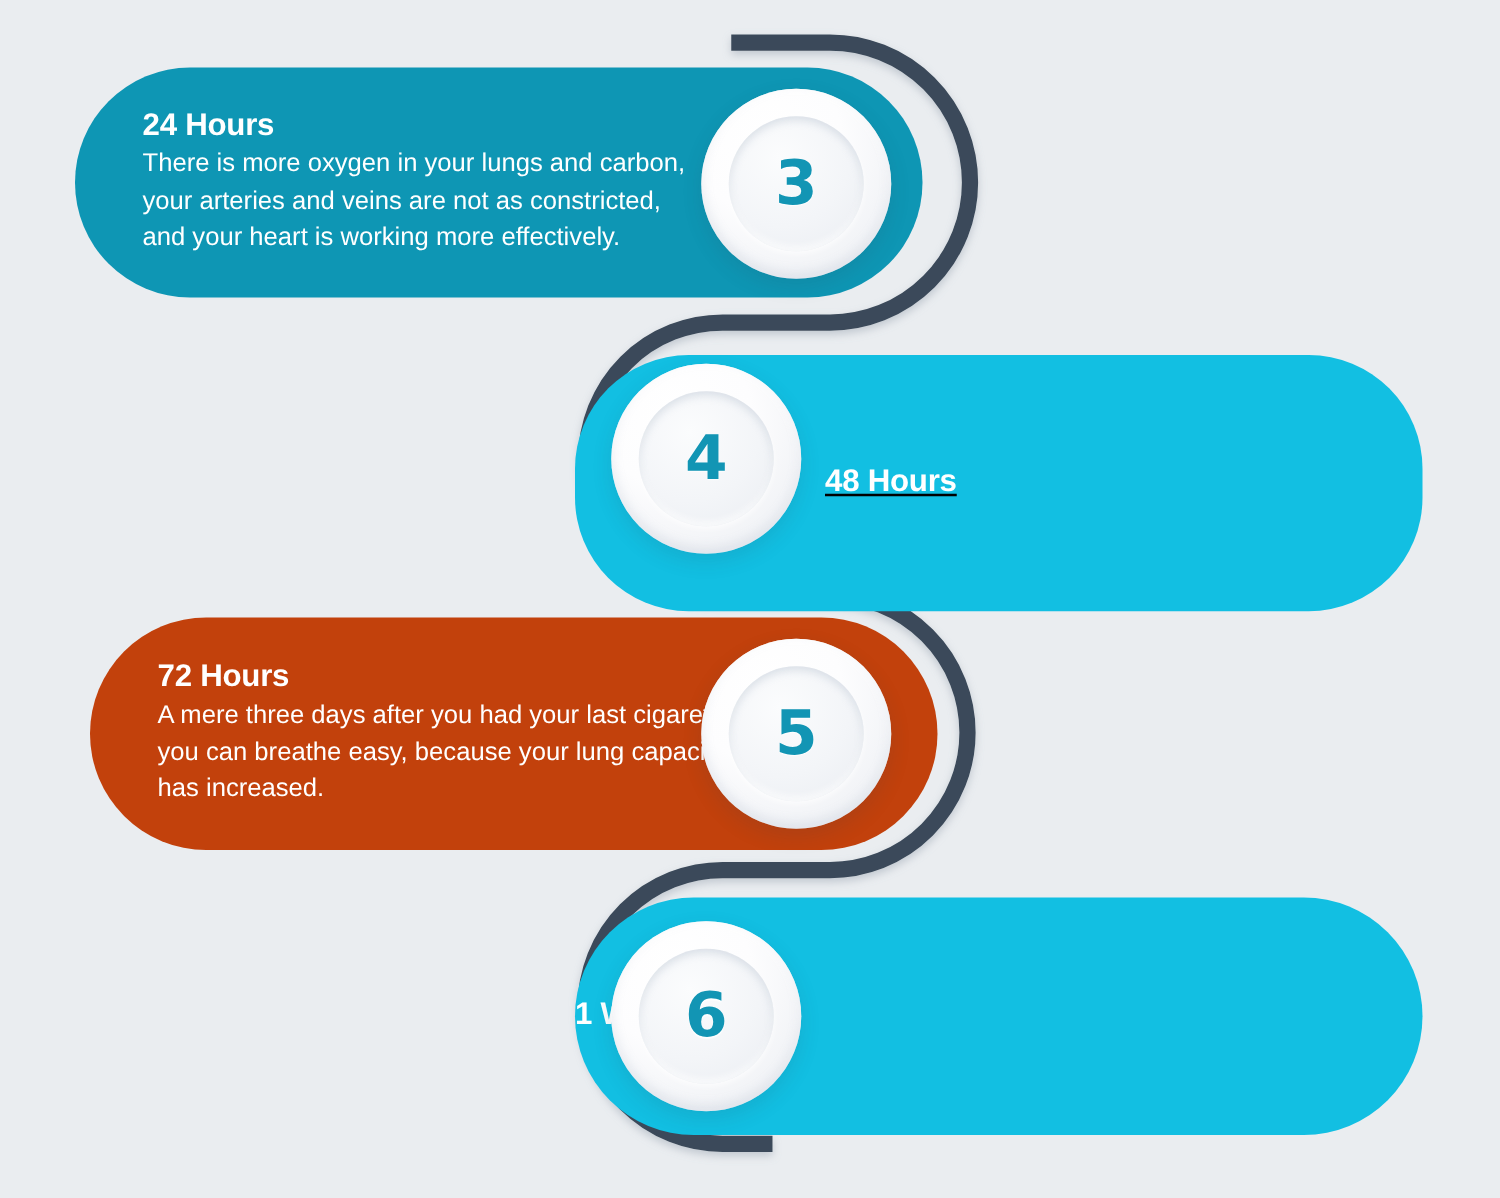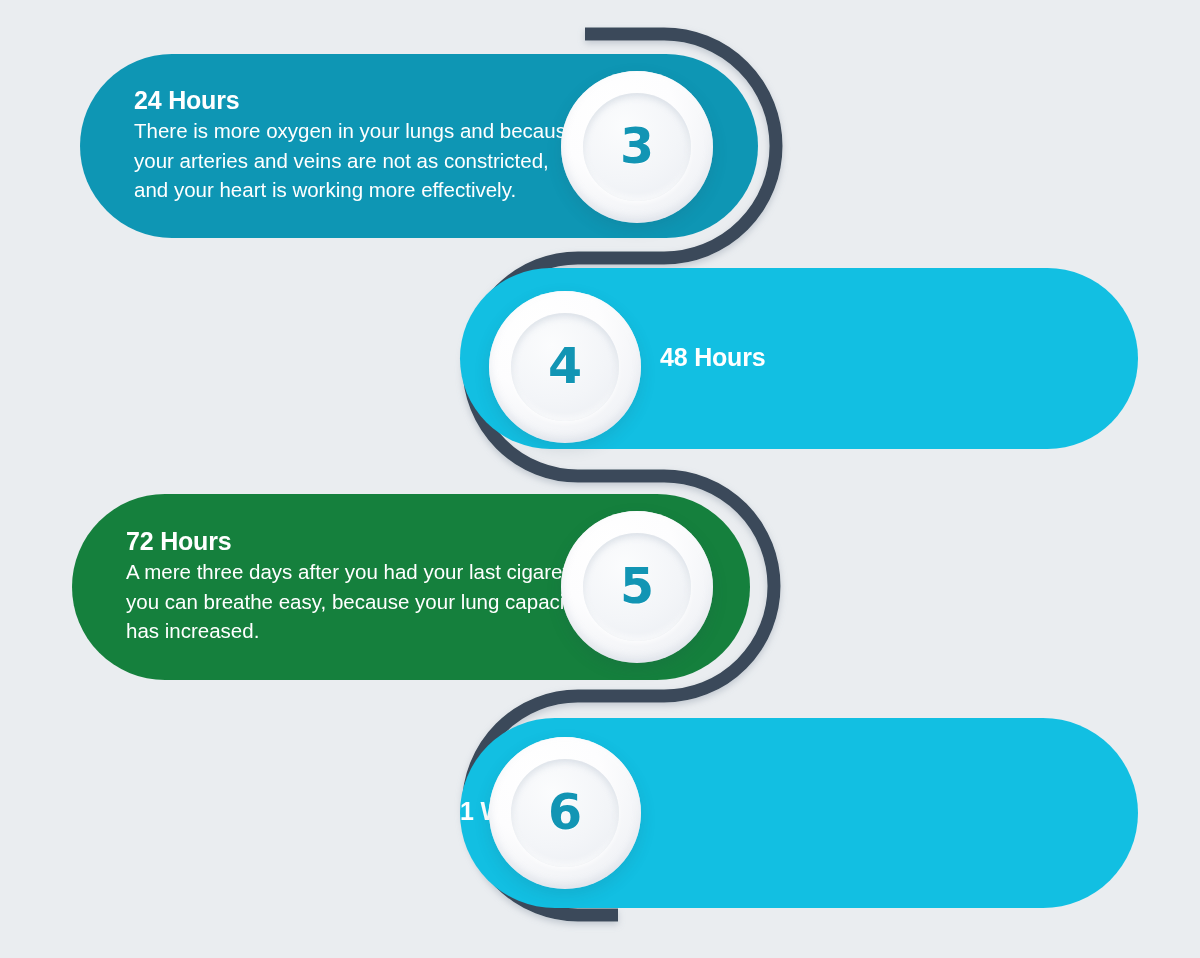--- a/index.html
+++ b/index.html
@@ -70,38 +70,39 @@
     font-size:49px;
     font-weight:bold;
     color:#1295b4;
     line-height:1;
     transform:translateY(-1px);
     text-shadow:0 1px 1px rgba(255,255,255,0.9);
   }
 
   
   #card-1{
-    left:80px;top:54px;width:678px;height:184px;
+    left:60px;top:54px;width:678px;height:184px;
     background:#0e96b4;
     border-radius:92px;
   }
   #card-1 .body{margin-left:54px;width:450px;}
   #badge-1{left:561px;top:71px;}
 
   #card-2{
-    left:460px;top:268px;width:678px;height:181px;
+    left:460px;top:284px;width:678px;height:205px;
     background:#12bfe2;
     border-radius:91px;
+    text-decoration:underline;
   }
   #card-2 .body{margin-left:200px;width:450px;}
   #badge-2{left:489px;top:291px;}
 
   #card-3{
     left:72px;top:494px;width:678px;height:186px;
-    background:#15803d;
+    background:#c2410c;
     border-radius:93px;
   }
   #card-3 .body{margin-left:54px;width:460px;}
   #badge-3{left:561px;top:511px;}
 
   #card-4{
     left:460px;top:718px;width:678px;height:190px;
     background:#12bfe2;
     border-radius:95px;
   }
@@ -127,21 +128,21 @@
              L 664 476
              A 110 110 0 0 1 664 696
              L 578 696
              A 109.5 109.5 0 0 0 578 915
              L 618 915" fill="none" stroke="#3b4a5a" stroke-width="13" stroke-linecap="butt"></path>
   </svg>
 
   <div class="card" id="card-1">
     <div class="body">
       <h2 class="title">24 Hours</h2>
-      <p class="desc">There is more oxygen in your lungs and because, your arteries and veins are not as constricted, and your heart is working more effectively.</p>
+      <p class="desc">There is more oxygen in your lungs and carbon, your arteries and veins are not as constricted, and your heart is working more effectively.</p>
     </div>
   </div>
   <div class="badge" id="badge-1">
     <div class="ring">
       <span class="num">3</span>
     </div>
   </div>
 
   <div class="card" id="card-2">
     <div class="body">

